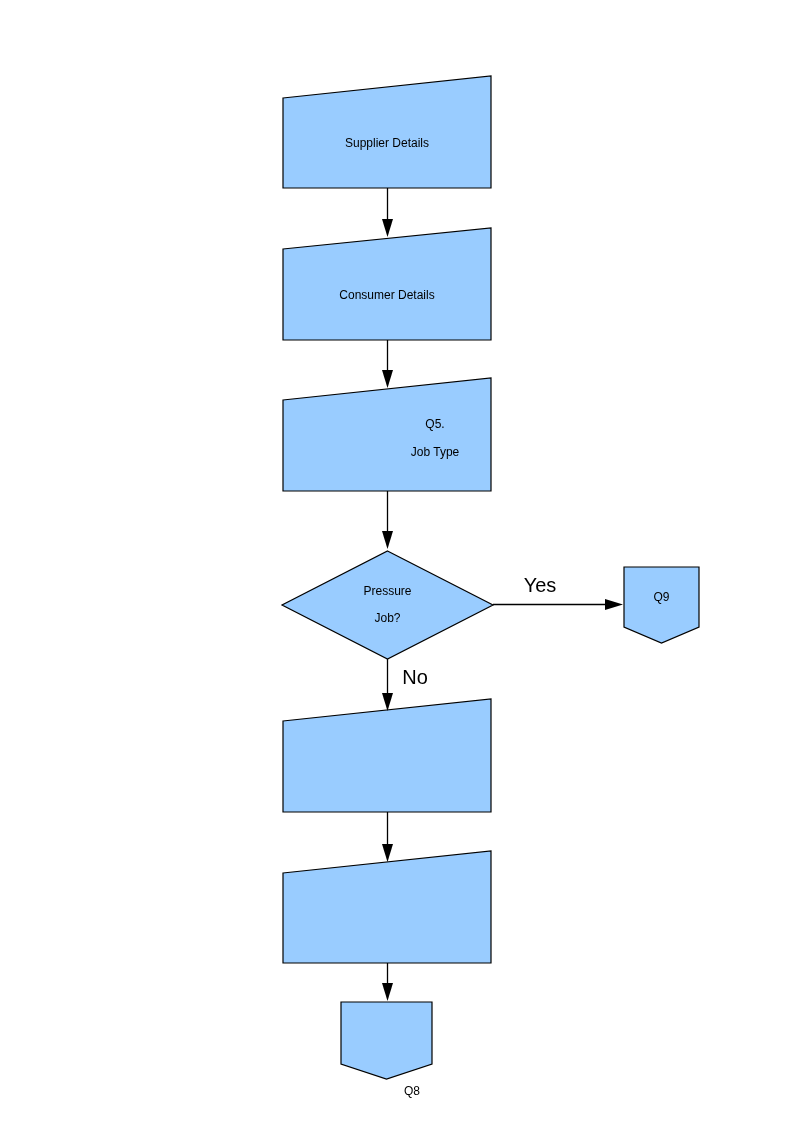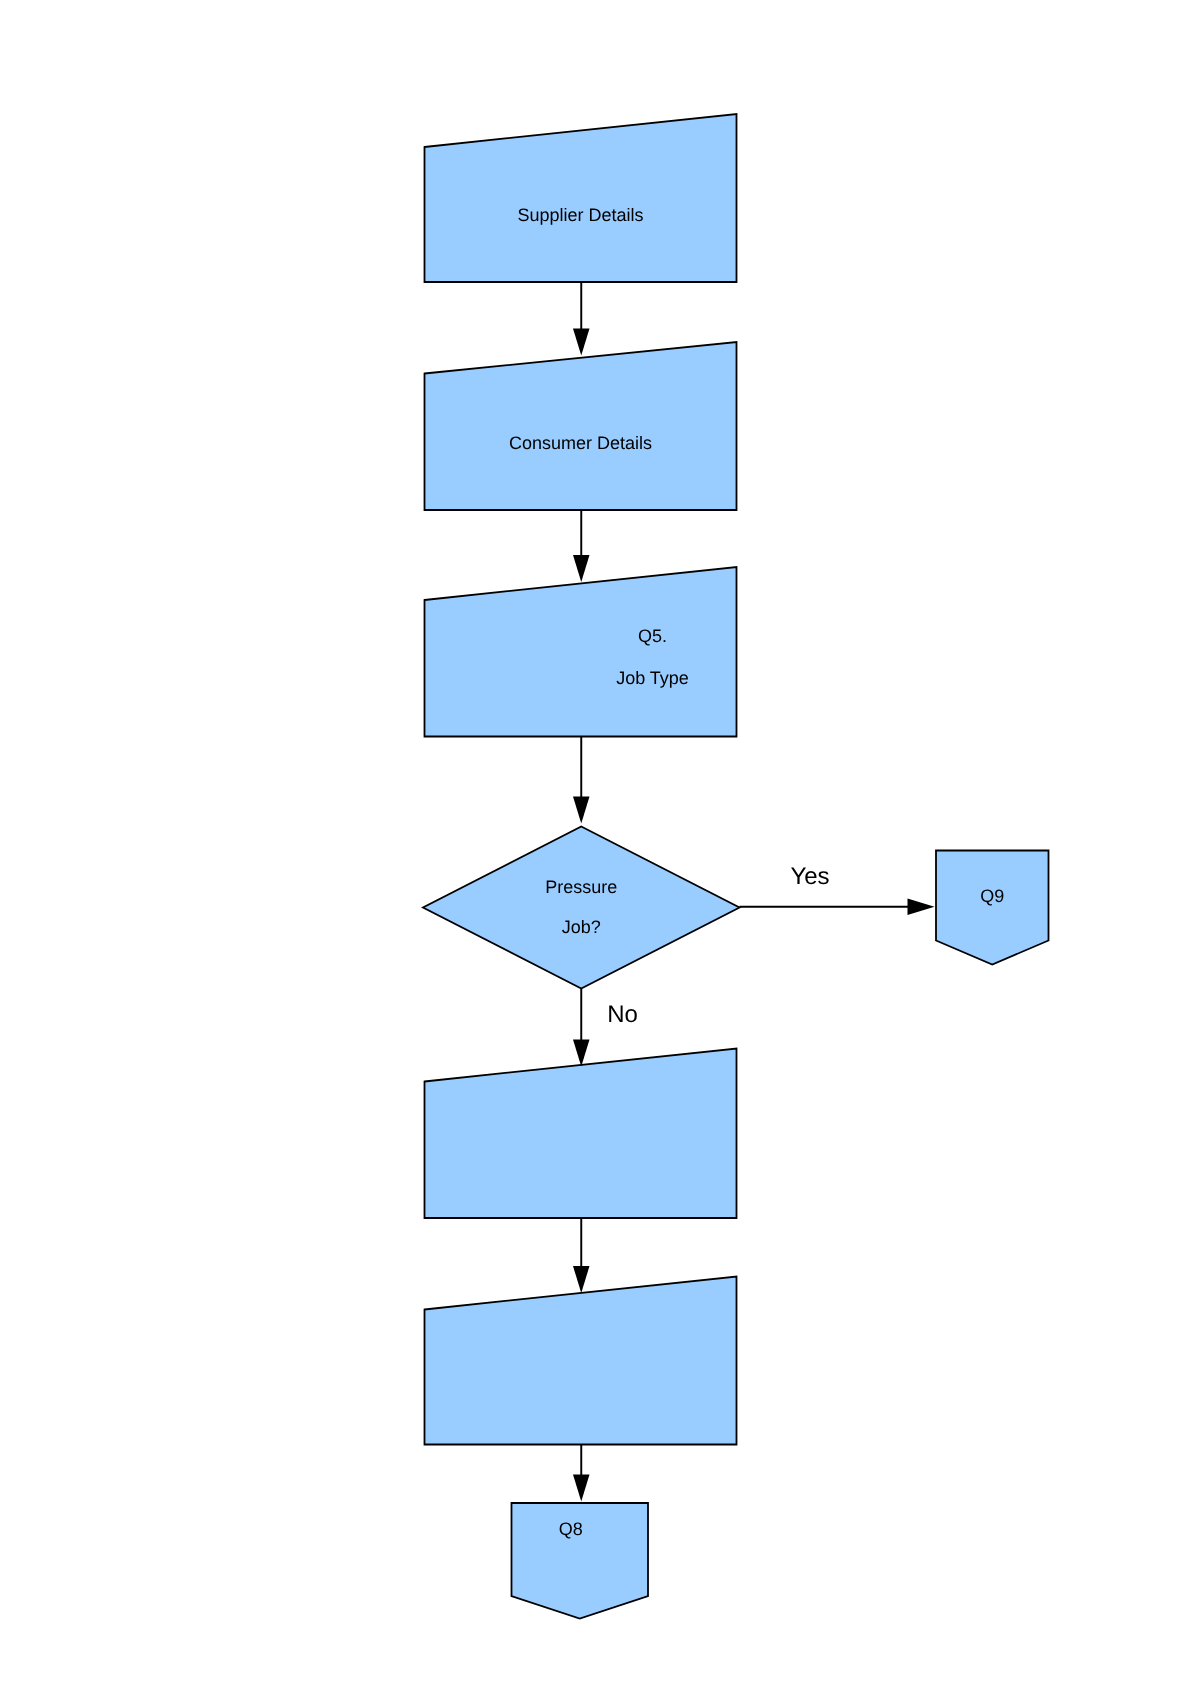--- a/index.html
+++ b/index.html
@@ -44,21 +44,21 @@
     text-align: center;
     font-size: 12px;
     line-height: 28px;
     color: var(--text);
   }
   .edge-label {
     position: absolute;
     display: flex;
     align-items: center;
     justify-content: center;
-    font-size: 16px;
+    font-size: 20px;
     line-height: 26px;
     color: var(--text);
   }
 </style>
 </head>
 <body>
 
 <div id="canvas">
 
   <svg width="794" height="1123" viewBox="0 0 794 1123">
@@ -123,21 +123,21 @@
     <span>Pressure</span>
     <span>Job?</span>
   </div>
 
   <div class="label" style="left:624px; top:567px; width:75px; height:60px;">
     <span>Q9</span>
   </div>
 
 
 
-  <div class="label" style="left:341px; top:988px; width:79px; height:62px;">
+  <div class="label" style="left:341px; top:1060px; width:79px; height:62px;align-items:flex-end;">
     <span>Q8</span>
   </div>
 
   <div class="edge-label" style="left:505px; top:572px; width:70px; height:26px;">Yes</div>
 
   <div class="edge-label" style="left:392px; top:664px; width:46px; height:26px;">No</div>
 
 </div>
 
 </body></html>

